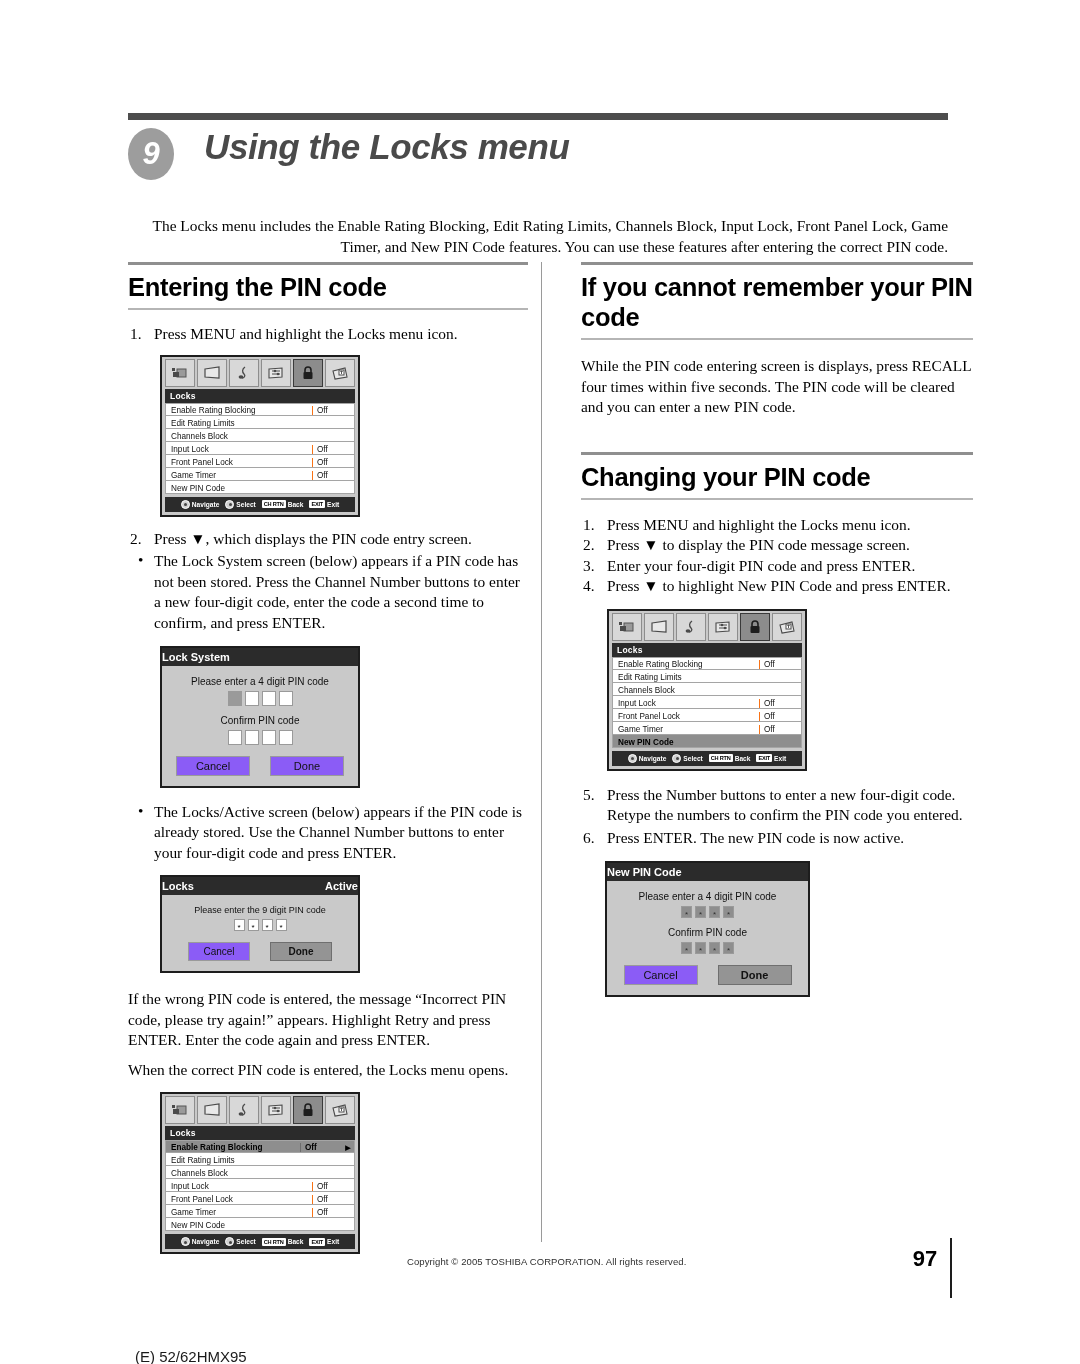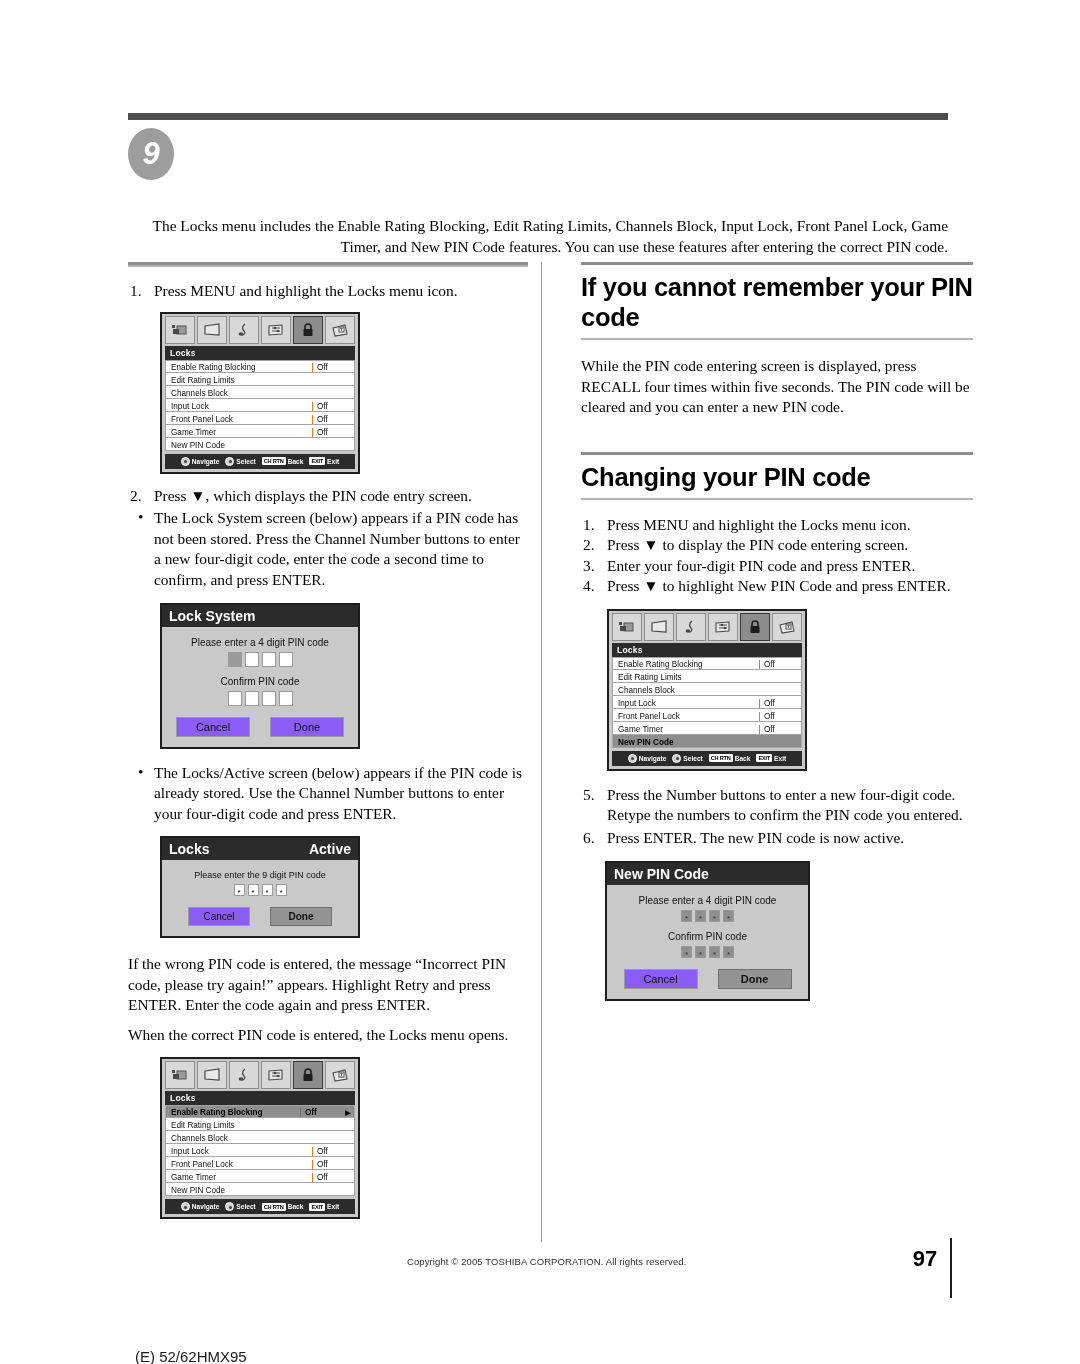--- a/index.html
+++ b/index.html
@@ -101,22 +101,22 @@
     background:#ffffff; color:#000; font-size:5.6px; font-weight:bold;
     padding:1px 2px; border-radius:1px; letter-spacing:-0.2px;
   }
 
   
   .dlg {
     position:relative; background:#c9c9c9; border:2px solid #1d1d1d;
     font-family:"Liberation Sans", sans-serif; color:#111;
   }
   .dlg-bar {
-    background:#2b2b2b; color:#fff; font-size:14px; font-weight:bold;
-    padding:3px 7px; display:flex; justify-content:space-between; align-items:flex-end;
+    background:#2b2b2b; color:#fff; font-size:11px; font-weight:bold;
+    padding:3px 0; display:flex; justify-content:space-between; align-items:flex-end;
   }
   .dlg-body { padding:10px 0 8px 0; text-align:center; }
   .dlg-label { font-size:10px; margin:0 0 4px 0; }
   .boxes { display:flex; gap:3px; justify-content:center; margin-bottom:9px; }
   .bx { width:14px; height:15px; background:#ffffff; border:1px solid #9a9a9a; }
   .bx.cur { background:#9a9a9a; }
   .bx.star {
     background:#ffffff; color:#000; font-size:8px; line-height:15px; text-align:center;
   }
   .bx.starfilled {
@@ -147,29 +147,31 @@
 </style>
 </head>
 <body>
 
 <div class="page">
 
   <div class="top-rule"></div>
 
   <div class="chapter-head">
     <div class="chap-badge">9</div>
+    <div class="chap-title">Using the Locks menu</div>
   </div>
 
   <p class="intro">The Locks menu includes the Enable Rating Blocking, Edit Rating Limits, Channels Block, Input Lock, Front Panel Lock, Game Timer, and New PIN Code features. You can use these features after entering the correct PIN code.</p>
 
   <div class="col-divider"></div>
 
   <div class="col-left">
 
     <div class="sec-rule-top"></div>
+    <div class="sec-head">Entering the PIN code</div>
     <div class="sec-rule-bot"></div>
 
     <div style="height:14px"></div>
 
     <p class="step">
       <span class="num">1.</span>
       <span>Press MENU and highlight the Locks menu icon.</span>
     </p>
 
     <div style="height:10px"></div>
@@ -431,37 +433,37 @@
 
   </div>
 
   <div class="col-right">
 
     <div class="sec-rule-top"></div>
     <div class="sec-head">If you cannot remember your PIN code</div>
     <div class="sec-rule-bot"></div>
 
     <div style="height:16px"></div>
-    <p class="body">While the PIN code entering screen is displayed, press RECALL four times within five seconds. The PIN code will be cleared and you can enter a new PIN code.</p>
+    <p class="body">While the PIN code entering screen is displays, press RECALL four times within five seconds. The PIN code will be cleared and you can enter a new PIN code.</p>
 
     <div style="height:34px"></div>
 
     <div class="sec-rule-top"></div>
     <div class="sec-head">Changing your PIN code</div>
     <div class="sec-rule-bot"></div>
 
     <div style="height:15px"></div>
 
     <p class="step">
       <span class="num">1.</span>
       <span>Press MENU and highlight the Locks menu icon.</span>
     </p>
     <p class="step">
       <span class="num">2.</span>
-      <span>Press ▼ to display the PIN code entering screen.</span>
+      <span>Press ▼ to display the PIN code message screen.</span>
     </p>
     <p class="step">
       <span class="num">3.</span>
       <span>Enter your four-digit PIN code and press ENTER.</span>
     </p>
     <p class="step">
       <span class="num">4.</span>
       <span>Press ▼ to highlight New PIN Code and press ENTER.</span>
     </p>
 

